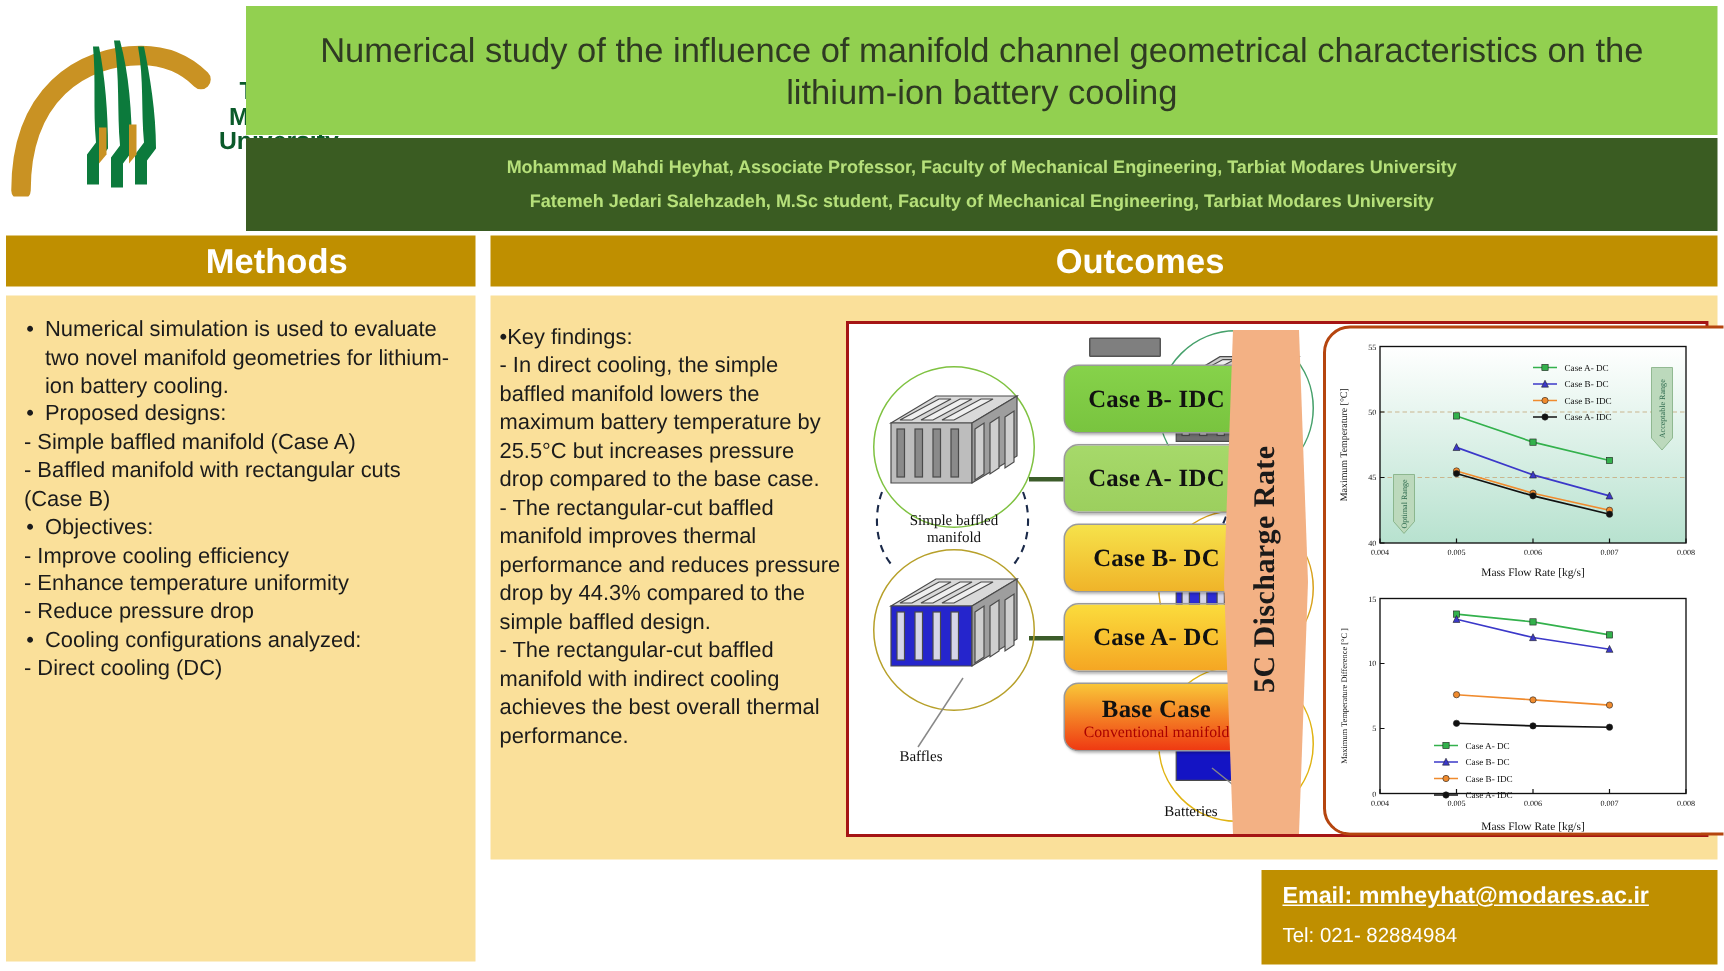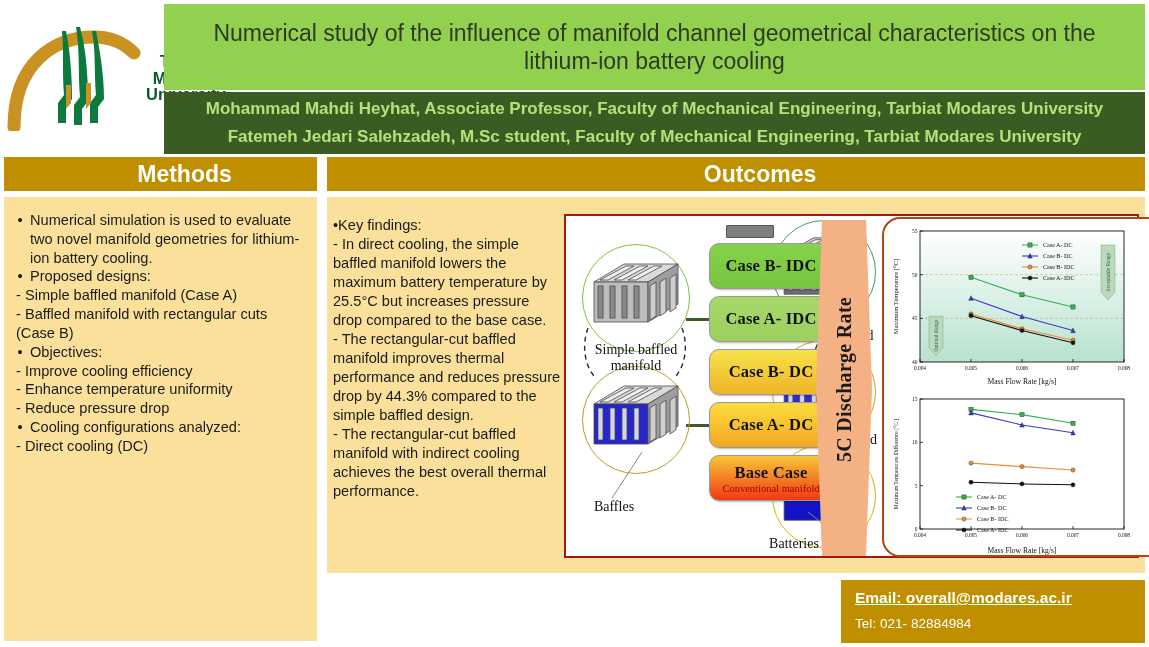--- a/index.html
+++ b/index.html
@@ -31,21 +31,21 @@
   .title-bar .t {
     font-size: 23px; color: #2f3a23; text-align:center; line-height: 1.22;
     font-family: "Liberation Sans", sans-serif;
   }
   .authors-bar {
     position:absolute; left:164px; top:92px; width:981px; height:62px;
     background:#3a5c22; display:flex; flex-direction:column;
     align-items:center; justify-content:center; gap:9px;
   }
   .authors-bar .a {
-    font-size:17px; font-weight:bold; color:#b6e07a; text-align:center; line-height:1.1;
+    font-size:12px; font-weight:bold; color:#b6e07a; text-align:center; line-height:1.1;
   }
 
   
   .hdr {
     position:absolute; height:34px; background:#bf8f00;
     display:flex; align-items:center; justify-content:center;padding-left:48px;
   }
   .hdr span { color:#ffffff; font-weight:bold; font-size:23px; }
   #hdr-methods { left:4px; top:157px; width:313px; }
   #hdr-outcomes { left:327px; top:157px; width:818px; }
@@ -92,21 +92,21 @@
   #case-b-dc  { top:133px; background:linear-gradient(180deg,#f6e24a,#f0b429); }
   #case-a-dc  { top:186px; background:linear-gradient(180deg,#fbdc3c,#f5a623); }
   #base-case  { top:239px; background:linear-gradient(180deg,#f9c638,#ef3a12); }
 
   .connector { position:absolute; height:3px; background:#3c5c2a; }
 
   .circle {
     position:absolute; border-radius:50%; background:transparent;
   }
   .cir-lbl {
-    position:absolute; font-family:"Liberation Serif", serif; font-size:14px;
+    position:absolute; font-family:"Liberation Serif", serif; font-size:10px;
     color:#111; text-align:center; line-height:1.12;
   }
 
   
   .module { position:absolute; }
 
   
   .discharge {
     position:absolute; left:250px; top:4px; width:56px; height:336px;
   }
@@ -536,17 +536,17 @@
               <line x1="66" x2="82" y1="139" y2="139" stroke="#111111" stroke-width="1.1"></line>
               <circle cx="74" cy="139" r="2.1" fill="#111111" stroke="#222" stroke-width="0.4"></circle>
               <text x="87" y="141.1" font-family="&quot;Liberation Serif&quot;, serif" font-size="6.1" fill="#111">Case A- IDC</text>
             </svg></div>
       </div>
 
     </div>
   </div>
 
   <div class="contact">
-    <div class="em">Email: overall@modares.ac.ir</div>
+    <div class="em">Email: mmheyhat@modares.ac.ir</div>
     <div class="tel">Tel: 021- 82884984</div>
   </div>
 
 </div>
 
 </body></html>

